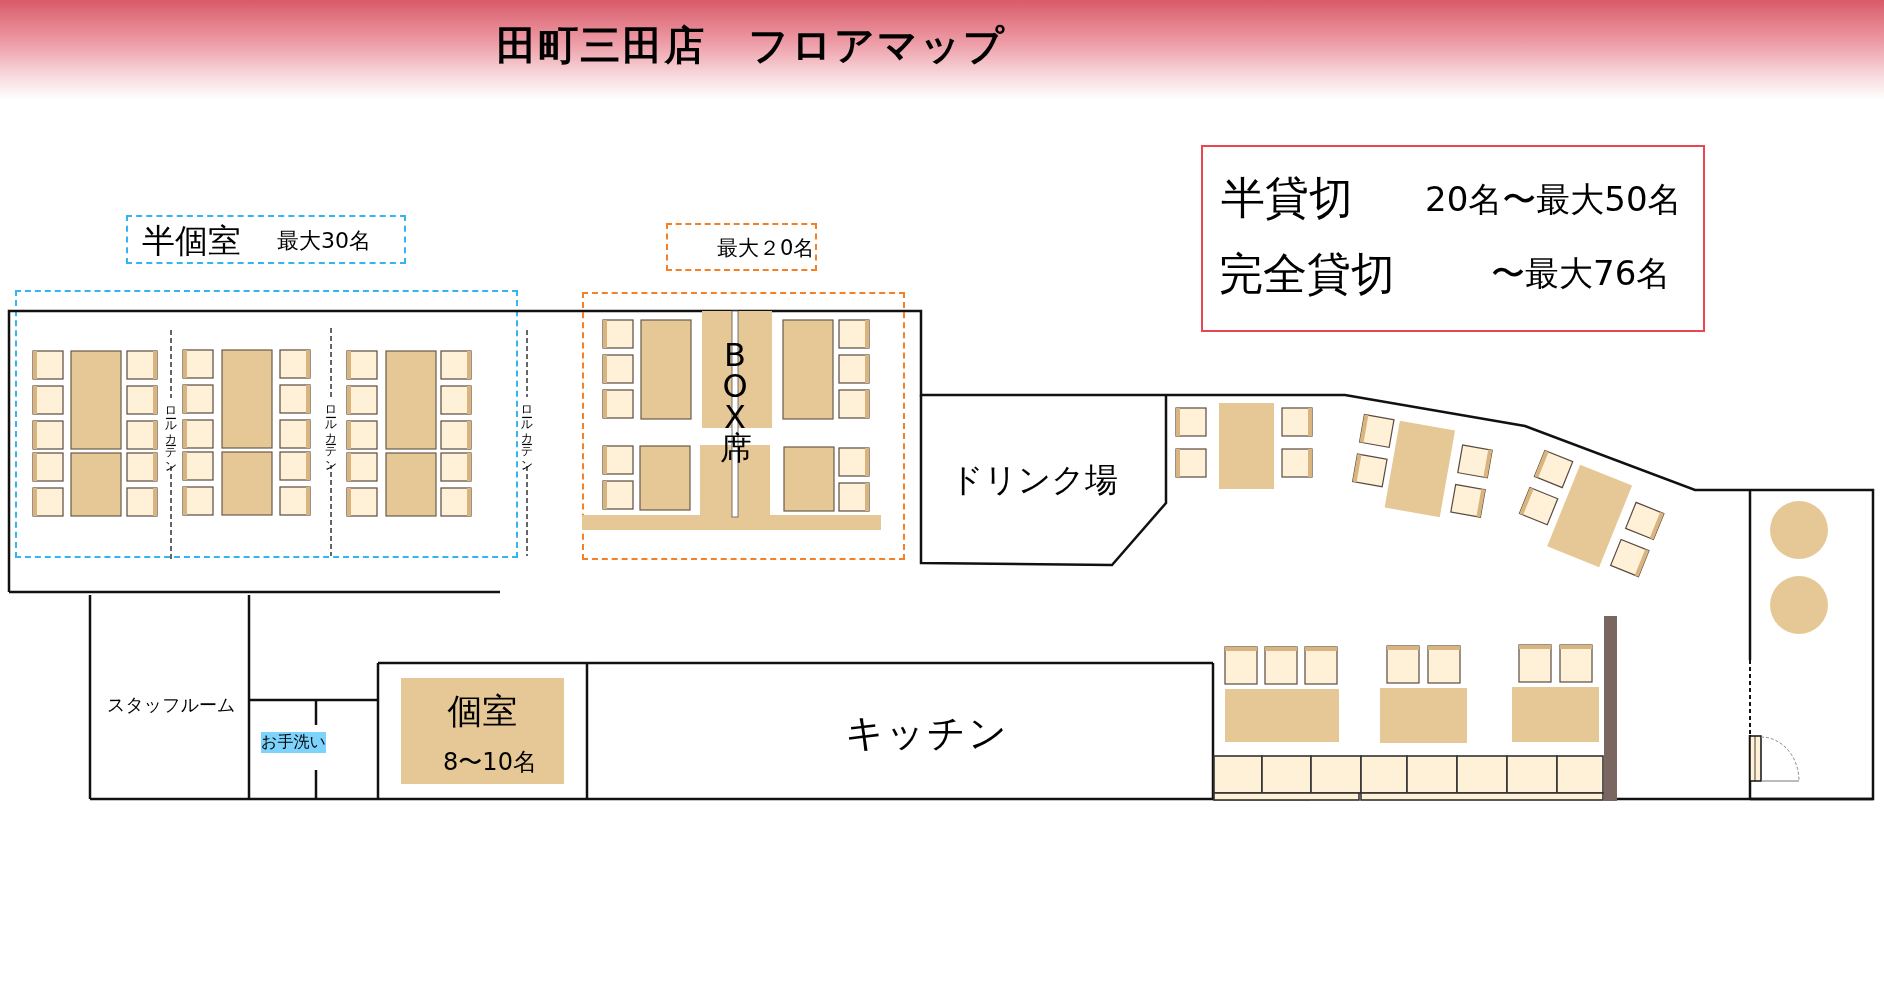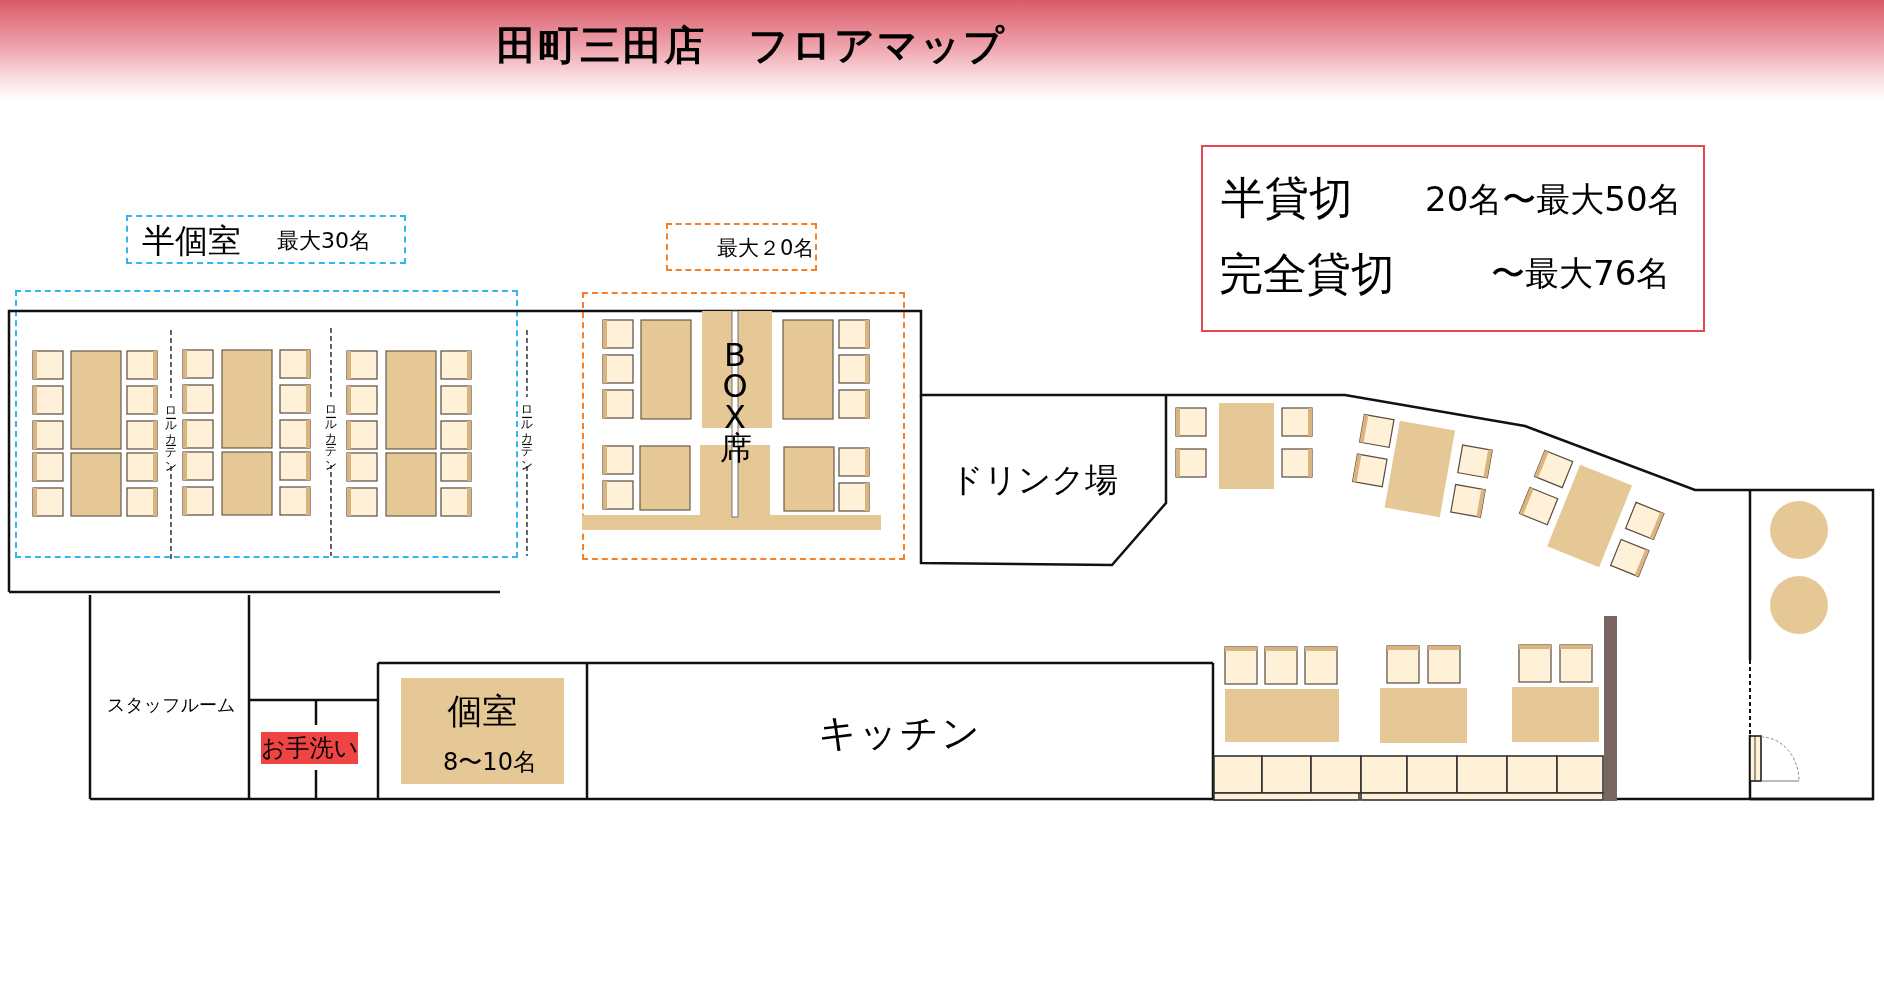--- a/index.html
+++ b/index.html
@@ -211,16 +211,16 @@
 
 <div class="lbl" style="left:720px;top:340px;font-size:32px;line-height:31px;text-align:center;width:30px;">
   <div>B</div>
   <div>O</div>
   <div>X</div>
   <div>席</div>
 </div>
 
 <div class="lbl" style="left:950px;top:458px;font-size:33px;">ドリンク場</div>
 <div class="lbl" style="left:107px;top:693px;font-size:18px;">スタッフルーム</div>
-<div class="lbl" style="left:261px;top:732px;font-size:24px;background:#ef4444;">お手洗い</div>
+<div class="lbl" style="left:261px;top:732px;font-size:16px;background:#7dd3fc;">お手洗い</div>
 <div class="lbl" style="left:401px;top:688px;width:163px;text-align:center;font-size:35px;">個室</div>
 <div class="lbl" style="left:401px;top:746px;width:178px;text-align:center;font-size:24px;">8〜10名</div>
-<div class="lbl" style="left:587px;top:708px;width:626px;text-align:center;font-size:38px;letter-spacing:2px;">キッチン</div>
+<div class="lbl" style="left:587px;top:708px;width:626px;text-align:center;font-size:38px;letter-spacing:2px;padding-left:27px;">キッチン</div>
 
 </body></html>

